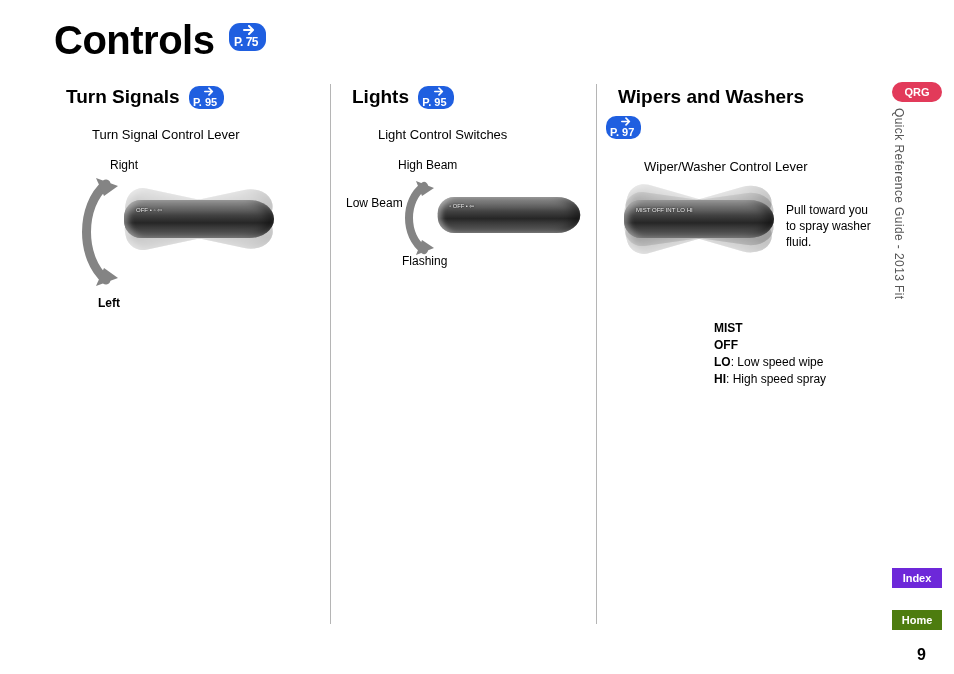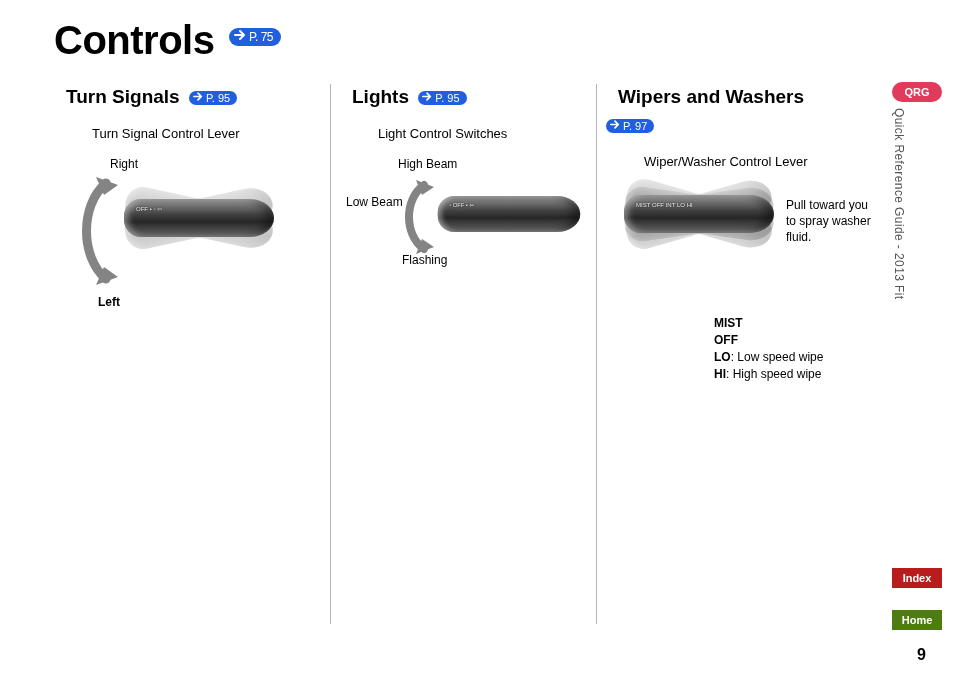--- a/index.html
+++ b/index.html
@@ -1,18 +1,18 @@
 <!DOCTYPE html>
 <html><head>
 <meta charset="utf-8">
 <style>
   html,body{margin:0;padding:0;font-family:"Segoe UI",Arial,sans-serif;background:#fff;}
   .page{position:relative;width:954px;height:674px;overflow:hidden;}
   .title{position:absolute;left:54px;top:18px;font-size:40px;font-weight:700;letter-spacing:-0.5px;}
-  .pill{display:inline-flex;align-items:flex-start;background:#1f5fe0;color:#fff;border-radius:10px;padding:1px 7px 1px 4px;font-size:11px;font-weight:400;vertical-align:middle;}
+  .pill{display:inline-flex;align-items:flex-end;background:#1f5fe0;color:#fff;border-radius:10px;padding:1px 7px 1px 4px;font-size:11px;font-weight:700;vertical-align:middle;flex-direction:column;}
   .pill svg{margin-right:3px;}
   .pill-lg{font-size:12px;padding:2px 8px 2px 5px;border-radius:11px;}
   .col{position:absolute;top:86px;}
   .col h2{margin:0 0 8px 12px;font-size:19px;font-weight:700;}
   .col1{left:54px;width:260px;}
   .col2{left:340px;width:240px;}
   .col3{left:606px;width:270px;}
   .vline{position:absolute;top:84px;width:0;border-left:1px solid #b5b5b5;height:540px;}
   .v1{left:330px;}
   .v2{left:596px;}
@@ -25,21 +25,21 @@
     box-shadow:inset 4px 0 6px rgba(255,255,255,.4), inset -8px 0 10px rgba(0,0,0,.4);}
   .lever .marks{position:absolute;left:12px;top:14px;color:#eee;font-size:6px;
     text-shadow:0 0 2px #000;line-height:8px;}
   .ghost{position:absolute;inset:0;opacity:.25;}
   .arcarrow{stroke:#848484;fill:none;stroke-width:9;stroke-linecap:round;}
   .arcarrowfill{fill:#848484;}
   .side-rail{position:absolute;right:12px;top:82px;}
   .vtab{color:#fff;font-size:11px;font-weight:700;padding:4px 4px;writing-mode:horizontal-tb;text-align:center;width:42px;}
   .vtext{writing-mode:vertical-rl;font-size:12px;color:#555;margin-top:6px;letter-spacing:.4px;}
   .qrg{background:#e23a5a;border-radius:10px;}
-  .idx{position:absolute;right:12px;top:568px;background:#b91c1c;}
+  .idx{position:absolute;right:12px;top:568px;background:#6d28d9;}
   .home{position:absolute;right:12px;top:610px;background:#4d7c0f;}
   .pnum{position:absolute;right:28px;bottom:10px;font-size:16px;font-weight:700;}
   .wtext{font-size:12px;line-height:16px;}
   .wlist{font-size:12px;line-height:17px;margin-top:16px;}
   .wlist b{font-weight:700;padding-left:48px;}
 </style>
 </head>
 <body>
 
 <div class="page">
@@ -155,21 +155,21 @@
           <div class="marks">MIST&nbsp;OFF&nbsp;INT&nbsp;LO&nbsp;HI</div>
         </div>
       </div>
       <div class="wtext" style="position:absolute;left:180px;top:18px;width:90px;">Pull toward you to spray washer fluid.</div>
     </div>
 
     <div class="wlist" style="margin-left:60px;">
       <div><b>MIST</b><span></span></div>
       <div><b>OFF</b><span></span></div>
       <div><b>LO</b><span>: Low speed wipe</span></div>
-      <div><b>HI</b><span>: High speed wipe</span></div>
+      <div><b>HI</b><span>: High speed spray</span></div>
     </div>
   </div>
 
   <div class="side-rail">
     <div class="vtab qrg">QRG</div>
     <div class="vtext">Quick Reference Guide - 2013 Fit</div>
   </div>
   <div class="vtab idx">Index</div>
   <div class="vtab home">Home</div>
 

